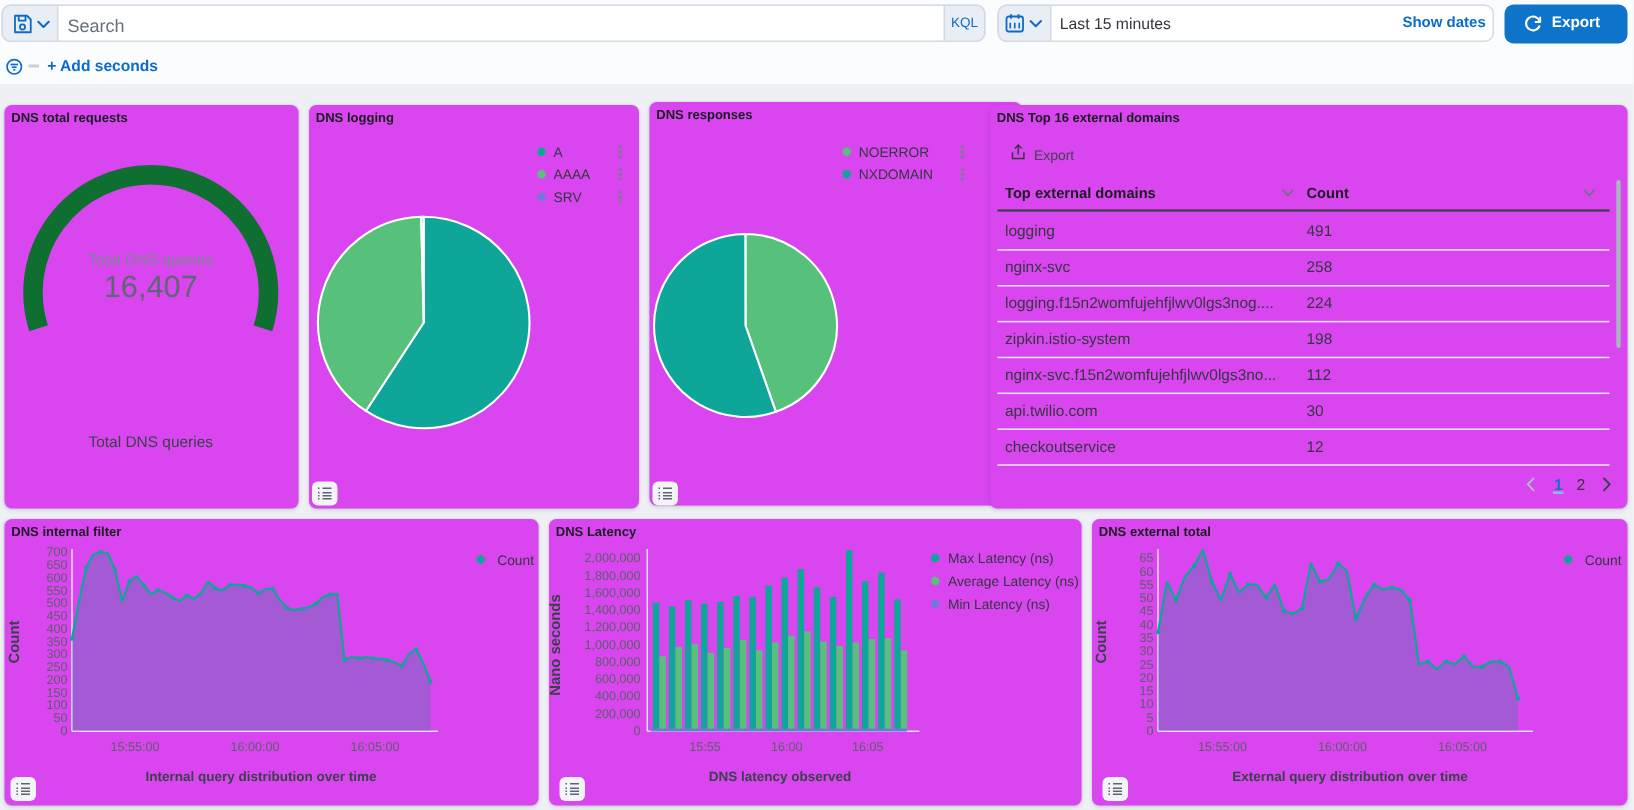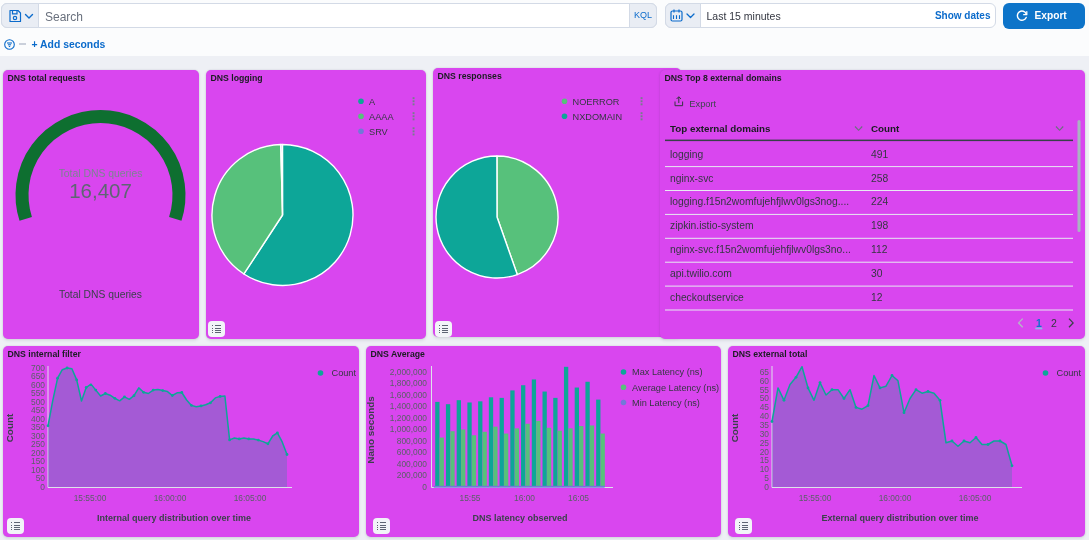--- a/index.html
+++ b/index.html
@@ -57,27 +57,27 @@
 <div class="panel" style="left:3px;top:70px;width:196px;height:269px">
     <div class="ptitle">DNS total requests</div>
   </div>
 <div class="panel" style="left:206px;top:70px;width:220px;height:269px">
     <div class="ptitle">DNS logging</div>
   </div>
 <div class="panel" style="left:433px;top:68px;width:248px;height:269px">
     <div class="ptitle">DNS responses</div>
   </div>
 <div class="panel" style="left:660px;top:70px;width:425px;height:269px">
-    <div class="ptitle">DNS Top 8 external domains</div>
+    <div class="ptitle">DNS Top 16 external domains</div>
   </div>
 <div class="panel" style="left:3px;top:346px;width:356px;height:191px">
     <div class="ptitle">DNS internal filter</div>
   </div>
 <div class="panel" style="left:366px;top:346px;width:355px;height:191px">
-    <div class="ptitle">DNS Average</div>
+    <div class="ptitle">DNS Latency</div>
   </div>
 <div class="panel" style="left:728px;top:346px;width:357px;height:191px">
     <div class="ptitle">DNS external total</div>
   </div>
 <svg class="abs" style="left:3px;top:70px" width="196" height="269" viewBox="0 0 196 269">
     <path d="M22.72 148.87 A78.5 78.5 0 1 1 172.28 148.87" fill="none" stroke="#0e6f30" stroke-width="13"></path>
     <text x="97.5" y="106.6" text-anchor="middle" font-size="10.4" fill="#7c8392">Total DNS queries</text>
     <text x="97.5" y="128.3" text-anchor="middle" font-size="20.5" fill="#5e6673">16,407</text>
     <text x="97.5" y="227.9" text-anchor="middle" font-size="10.3" fill="#3b414b">Total DNS queries</text>
   </svg>

